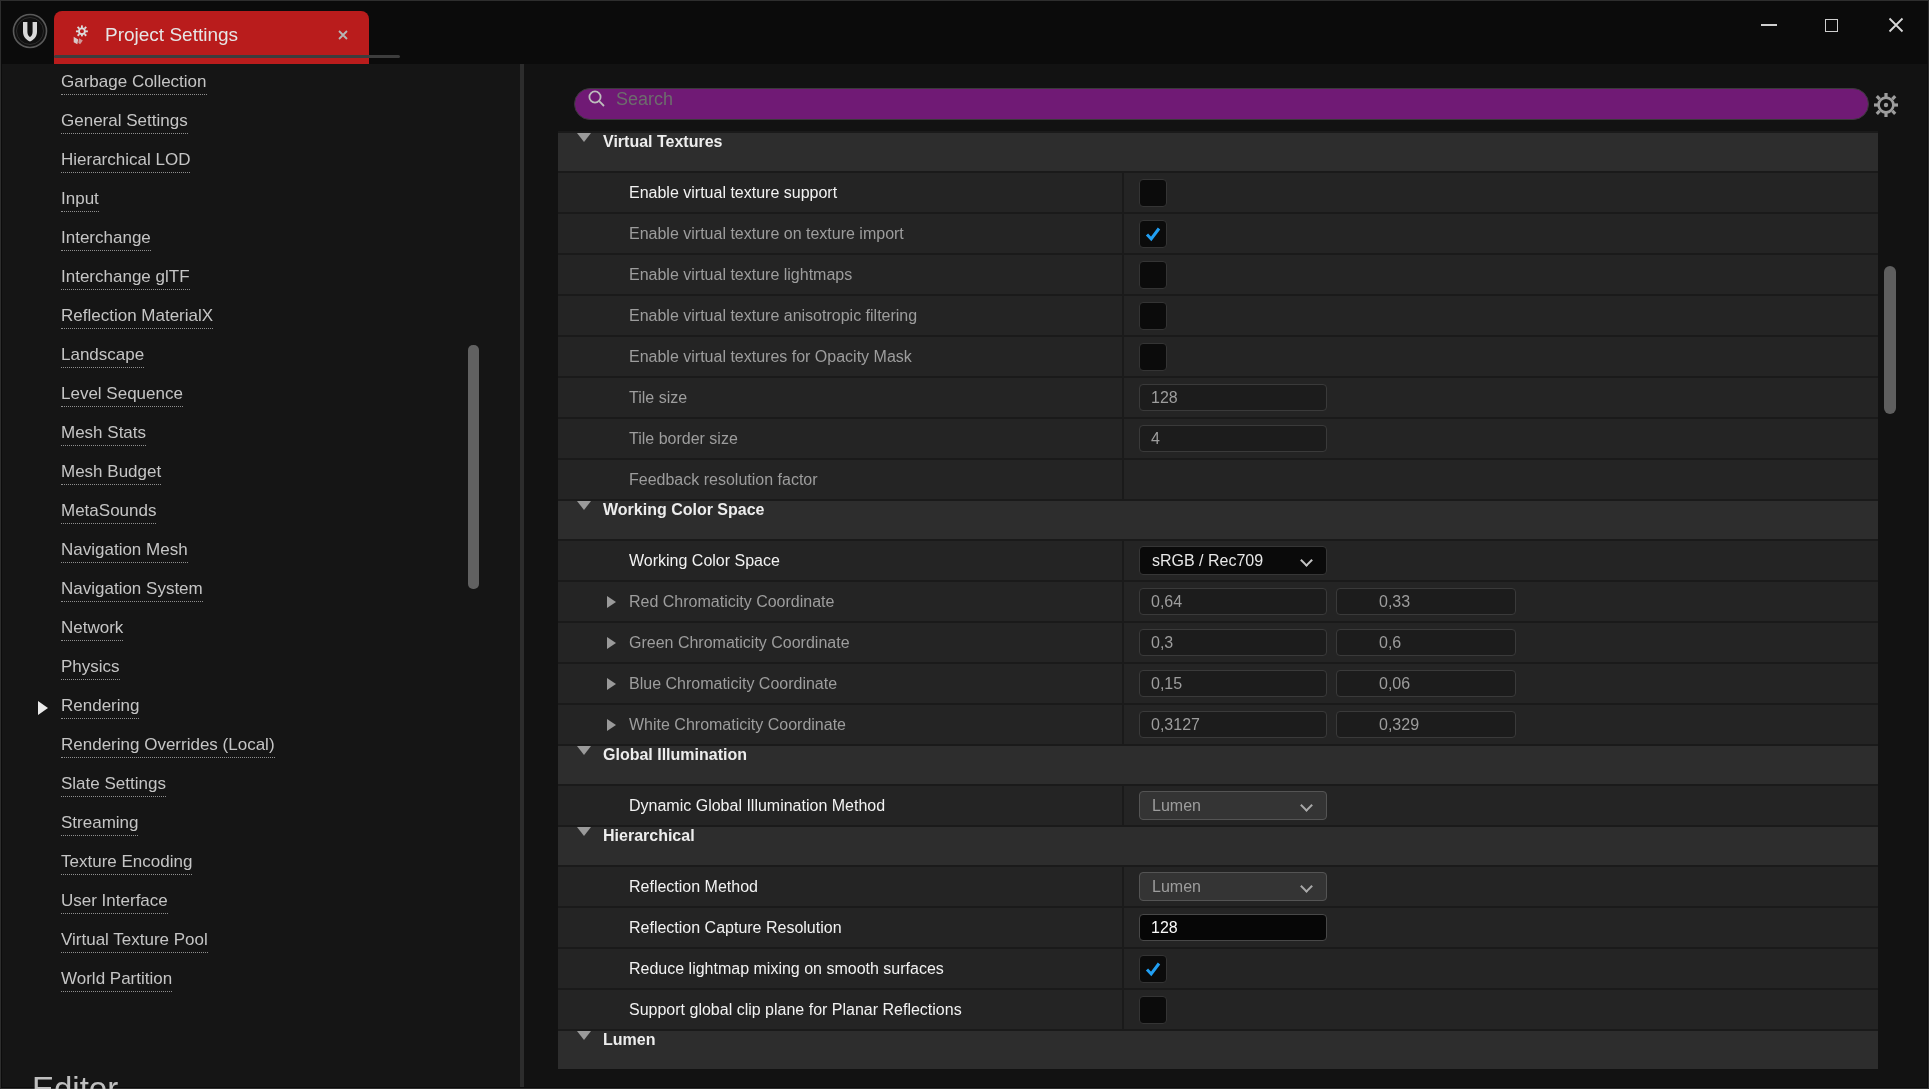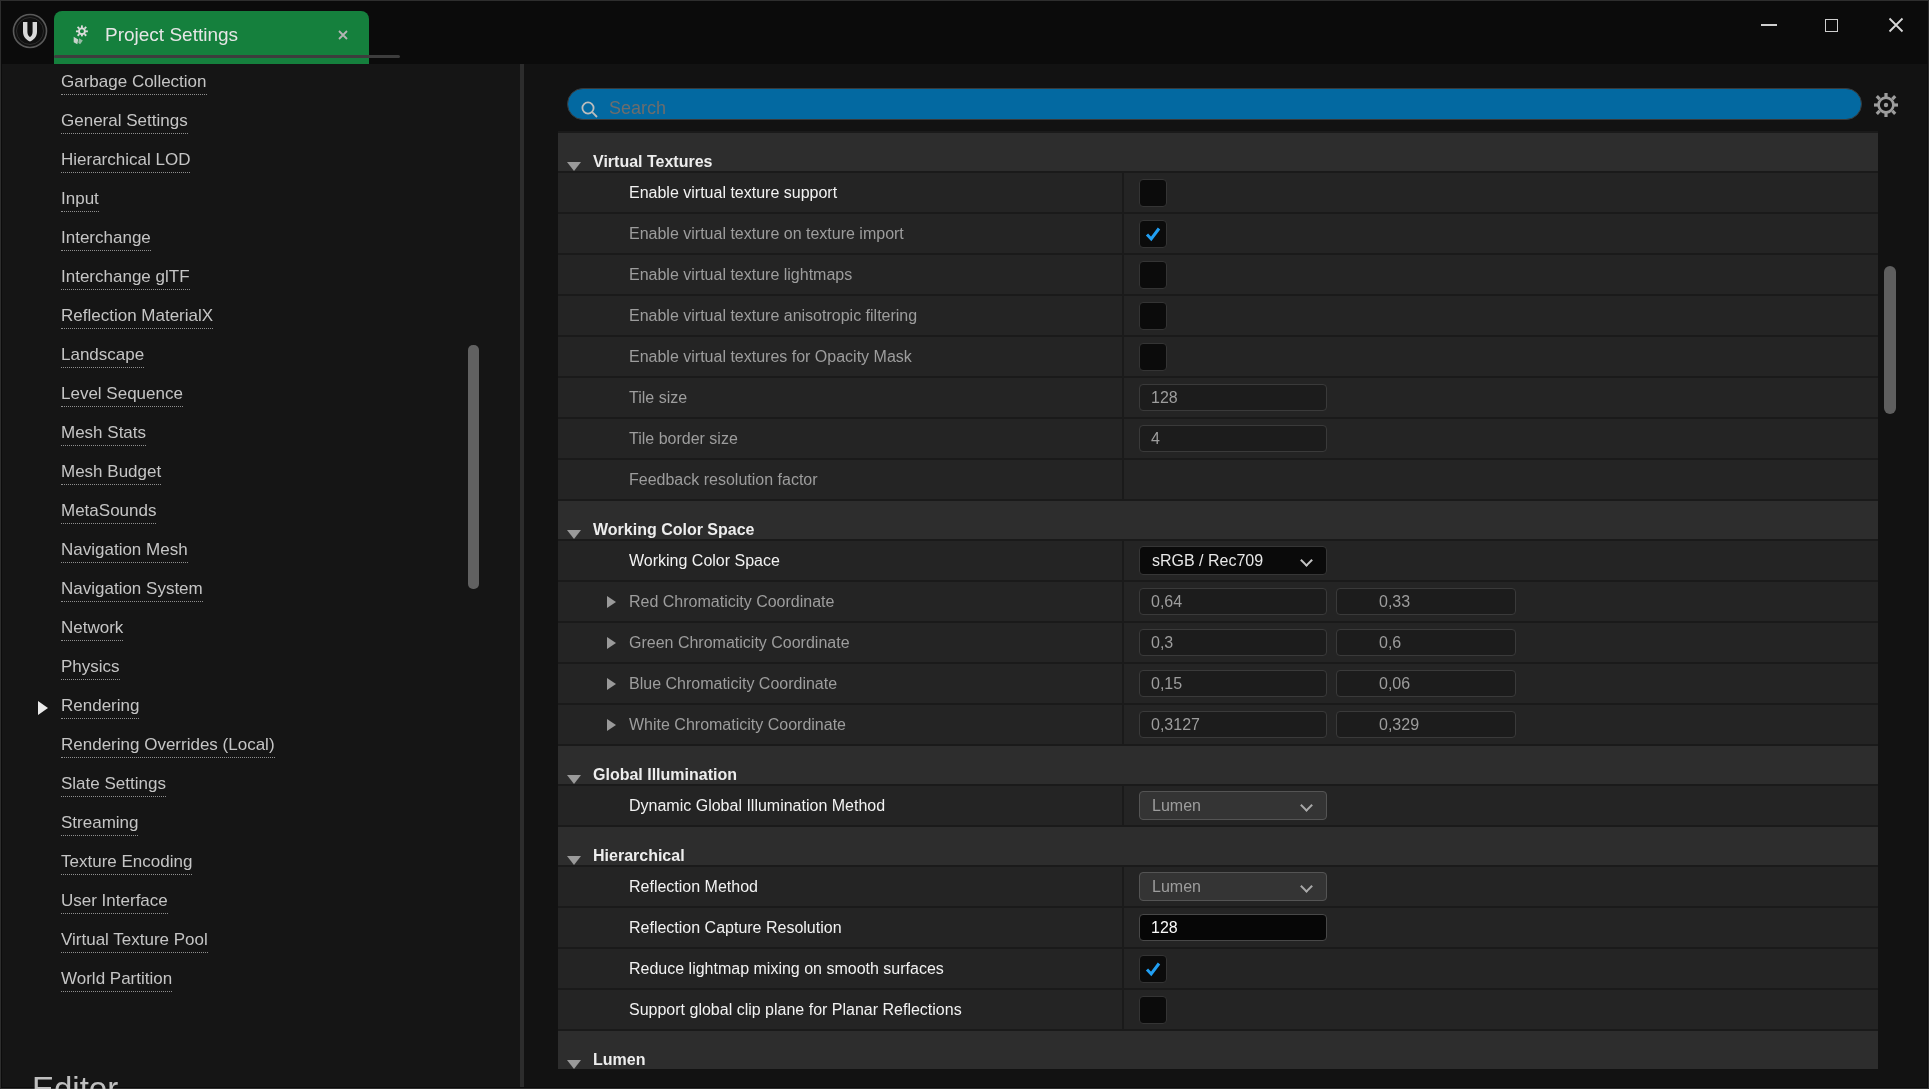--- a/index.html
+++ b/index.html
@@ -13,21 +13,21 @@
   #window {
     position:absolute; inset:0;
     background:#0c0c0c;
     border:1px solid #2e2e2e;
   }
   
   .titlebar { position:absolute; left:0; top:0; width:100%; height:63px; background:#0b0b0b; }
   .ue-logo { position:absolute; left:11px; top:12px; width:36px; height:36px; }
   .tab {
     position:absolute; left:53px; top:10px; width:315px; height:53px;
-    background:#15803d; border-radius:8px 8px 0 0;
+    background:#b91c1c; border-radius:8px 8px 0 0;
     display:flex; align-items:center; padding:0 18px 6px 16px;
   }
   .tab-icon { width:22px; height:22px; flex:0 0 auto; }
   .tab-label { margin-left:13px; font-size:19px; color:#e6e6e6; flex:1 1 auto; }
   .tab-close { width:16px; height:16px; display:flex; align-items:center; justify-content:center; cursor:default; }
   .winbtn { position:absolute; top:5px; width:44px; height:38px; display:flex; align-items:center; justify-content:center; }
   .wb-min  { left:1746px; }
   .wb-max  { left:1808px; }
   .wb-close{ left:1873px; }
   .glyph-min { width:16px; height:2px; background:#cfcfcf; }
@@ -45,35 +45,35 @@
     position:absolute; left:36px; top:50%; transform:translateY(-50%);
     width:0; height:0; border-top:7px solid transparent; border-bottom:7px solid transparent;
     border-left:10px solid #eaeaea;
   }
   .editor-heading { position:absolute; left:30px; top:1006px; font-size:33px; color:#bfbfbf; }
   .sb-scroll { position:absolute; left:466px; top:281px; width:11px; height:244px; background:#616161; border-radius:5px; }
   .vdivider { position:absolute; left:519px; top:63px; width:4px; bottom:1px; background:#2c2c2c; }
   
   .main { position:absolute; left:523px; top:63px; right:1px; bottom:1px; background:#121212; }
   .searchbar {
-    position:absolute; left:43px; top:24px; width:1295px; height:32px;
-    background:#0369a1; border:1px solid #3a3a3a; border-radius:16px;
-    display:flex; align-items:flex-end; padding:0 12px;
+    position:absolute; left:50px; top:24px; width:1295px; height:32px;
+    background:#701a75; border:1px solid #3a3a3a; border-radius:16px;
+    display:flex; align-items:flex-start; padding:0 12px;
   }
   .searchbar input {
     flex:1; background:transparent; border:none; outline:none;
     font-family:"Liberation Sans",sans-serif; font-size:18px; color:#d7d7d7; margin-left:10px;
   }
   .searchbar input::placeholder { color:#6d6d6d; }
   .gear-btn { position:absolute; left:1349px; top:28px; width:26px; height:26px; }
   
   .settings { position:absolute; left:34px; top:67px; width:1320px; }
   .section-header {
     height:40px; background:#2d2d2d; border-top:2px solid #1a1a1a;
-    display:flex; align-items:flex-end; padding-left:9px;
+    display:flex; align-items:flex-start; padding-left:19px;
   }
   .tri-down {
     width:0; height:0; border-left:7px solid transparent; border-right:7px solid transparent;
     border-top:9px solid #9a9a9a; margin-right:12px;
   }
   .sec-title { font-size:16px; font-weight:700; color:#ededed; }
   .row { height:41px; display:flex; background:#242424; border-top:2px solid #1a1a1a; }
   .cell-name {
     width:530px; flex:0 0 auto; display:flex; align-items:center;
     padding-left:35px; border-right:2px solid #1a1a1a; position:relative;margin-left:36px;

